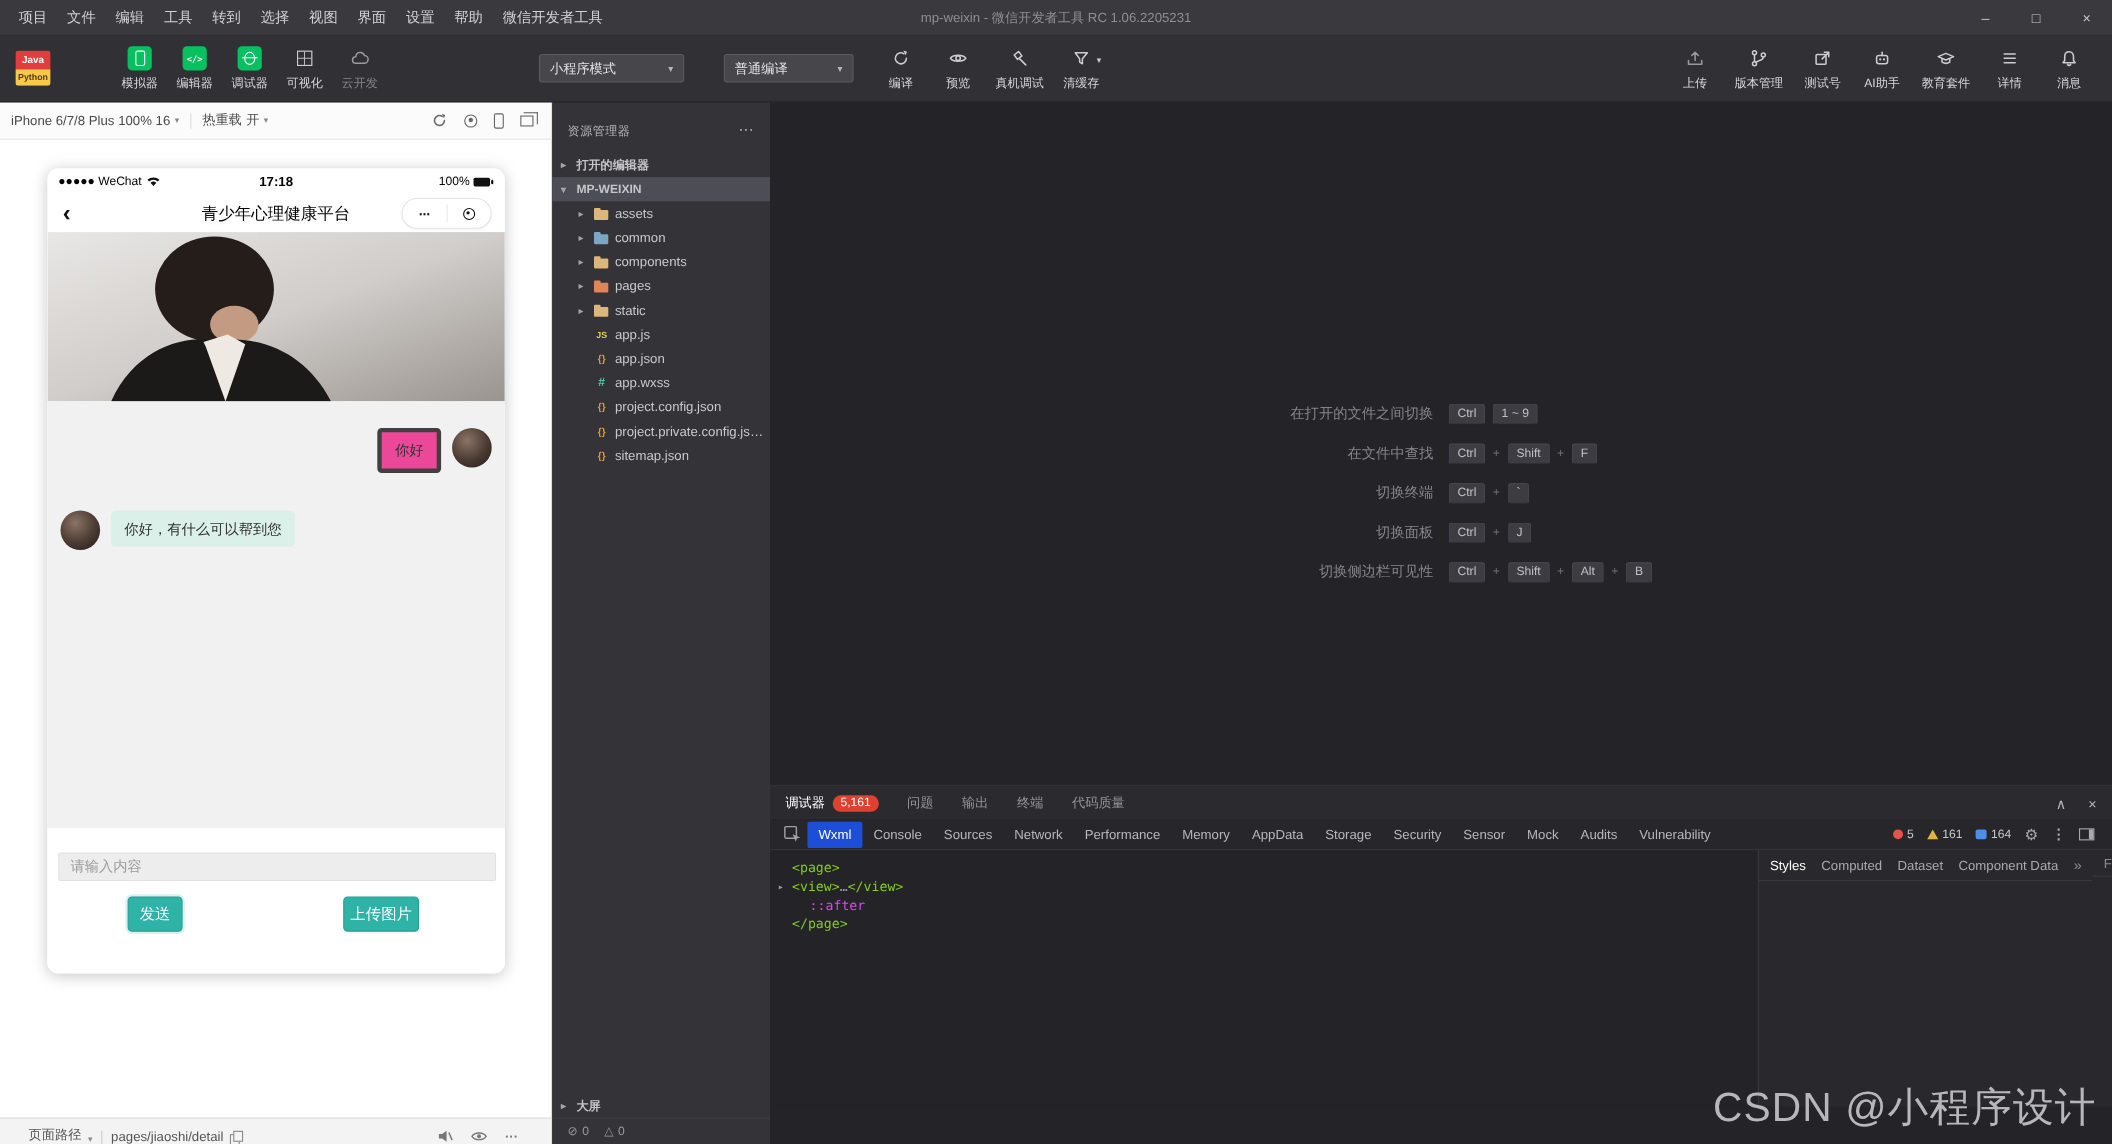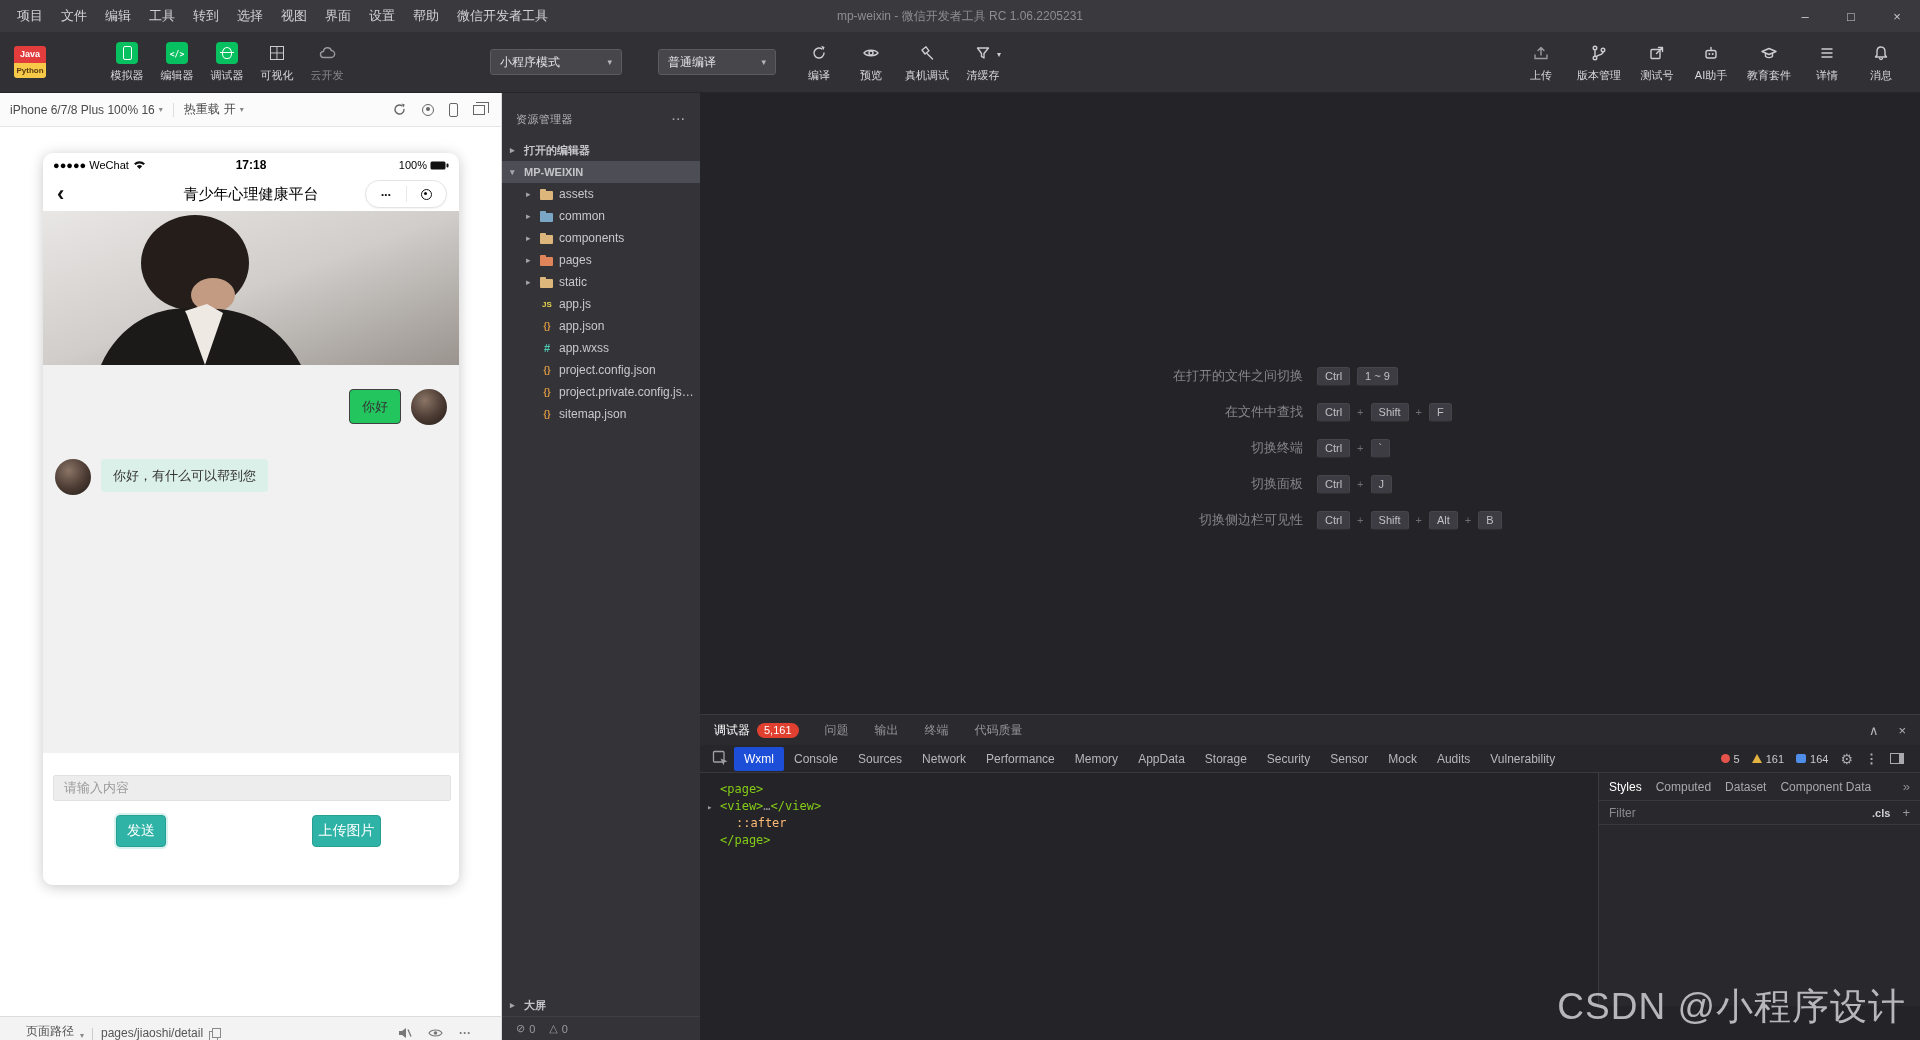--- a/index.html
+++ b/index.html
@@ -64,21 +64,21 @@
   .cap-div{width:1px;height:16px;background:#e8e8e8}
   .cap-target{flex:1;display:flex;align-items:center;justify-content:center}
   .cap-target i{width:11px;height:11px;border:1.5px solid #111;border-radius:50%;position:relative;display:block}
   .cap-target i::before{content:"";position:absolute;left:2.7px;top:2.7px;width:3px;height:3px;border-radius:50%;background:#111}
   .p-photo{height:154px;position:relative;overflow:hidden}
   .p-photo svg{display:block;width:100%;height:100%}
   .p-chat{height:388px;background:#f1f1f1;padding-top:24px}
   .msg-row{display:flex;align-items:flex-start;gap:10px;padding:0 12px;margin-bottom:34px}
   .msg-row.right{justify-content:flex-end}
   .bubble{padding:8px 12px;border-radius:4px;font-size:13px;color:#333;max-width:250px;line-height:17px}
-  .bubble.white{background:#22c55e;border:1px solid #404040}
+  .bubble.white{background:#ec4899;border:4px solid #404040}
   .bubble.teal{background:#dcf0ea}
   .avatar{width:36px;height:36px;border-radius:50%;flex:none;background:radial-gradient(circle at 38% 32%,#8a7466 0%,#4a3a32 55%,#241c18 100%)}
   .p-bottom{height:132px;background:#fff;position:relative}
   .p-input{position:absolute;left:10px;right:8px;top:22px;height:26px;background:#ededed;border:1px solid #e2e2e2;border-radius:2px;font-size:13px;color:#9b9b9b;line-height:24px;padding-left:10px}
   .p-btn{position:absolute;top:62px;height:32px;border:1px solid #27a094;background:#2fb3a7;color:#fff;font-size:14px;border-radius:4px;font-family:inherit}
   .p-btn.send{left:73px;width:50px;box-shadow:0 0 0 2px rgba(47,179,167,.18)}
   .p-btn.upload{left:269px;width:69px}
 
   .sim-status{position:absolute;left:0;right:0;bottom:0;height:24px;background:#f3f3f3;border-top:1px solid #dcdcdc;display:flex;align-items:flex-end;padding:0 26px;font-size:12px;color:#555;gap:6px}
   .ss-caret{font-size:8px;color:#888}
@@ -140,22 +140,22 @@
   .dt-gear{color:#a9a9ae;font-size:14px}
   .dt-dots{color:#a9a9ae;font-size:13px;font-weight:bold}
   .panel-ic{width:14px;height:11px;border:1px solid #a9a9ae;position:relative;display:inline-block}
   .panel-ic::after{content:"";position:absolute;right:0;top:0;bottom:0;width:4px;background:#a9a9ae}
   .dbg-body{flex:1;display:flex;min-height:0}
   .dbg-code{flex:1;font-family:"DejaVu Sans Mono",monospace;font-size:12px;line-height:17px;padding-top:8px;background:#242428;overflow:hidden}
   .code-line{position:relative;white-space:pre}
   .code-arrow{position:absolute;font-size:9px;color:#9a9aa0;top:1px}
   .tk-tag{color:#84cc16}
   .tk-dim{color:#9a9aa0}
-  .tk-pseudo{color:#fdba74}
-  .dbg-styles{width:322px;flex:none;border-left:1px solid #3a3a3f;background:#29292d;display:flex;flex-direction:column}
+  .tk-pseudo{color:#d946ef}
+  .dbg-styles{width:322px;flex:none;border-left:1px solid #3a3a3f;background:#29292d;display:flex;flex-direction:row}
   .st-tabs{height:28px;display:flex;align-items:center;gap:14px;padding:0 10px;font-size:12px;color:#a8a8ae;border-bottom:1px solid #38383d;flex:none}
   .st-tab.active{color:#fff}
   .st-overflow{margin-left:auto;color:#8a8a90;font-size:13px}
   .st-filter{height:24px;display:flex;align-items:center;padding:0 10px;font-size:12px;color:#8a8a90;border-bottom:1px solid #38383d;flex:none}
   .st-right{margin-left:auto;display:flex;align-items:center;gap:12px}
   .st-cls{color:#d0d0d4;font-weight:bold;font-size:11px}
   .st-add{color:#9a9aa0;font-size:13px}
 
   .watermark{position:absolute;right:14px;top:982px;font-size:37px;color:#b7b7bb;letter-spacing:1px;z-index:40}
 

